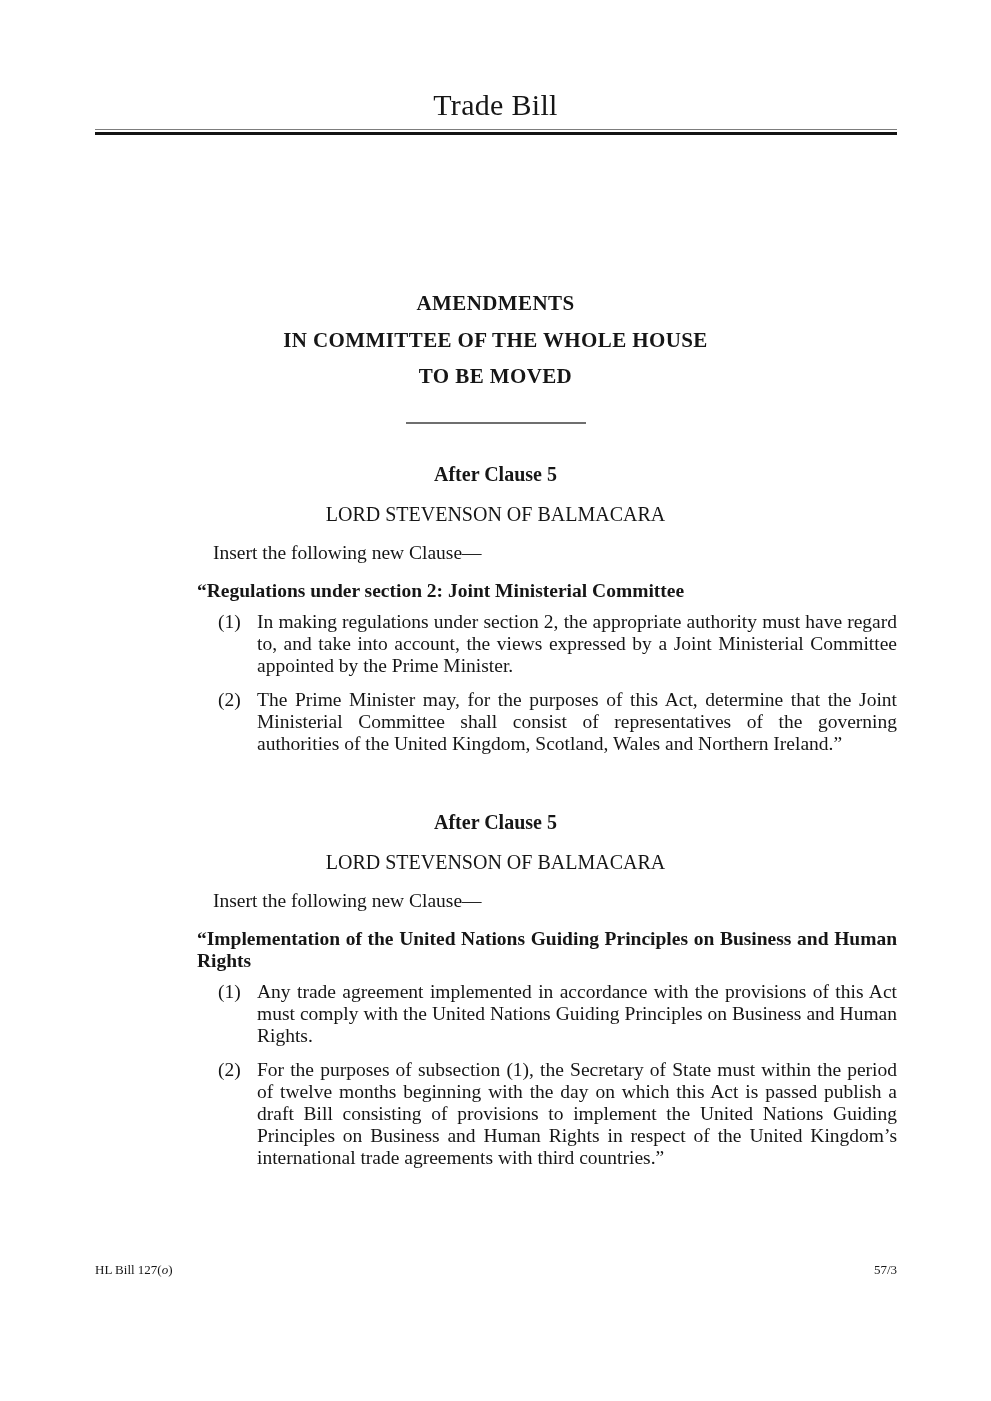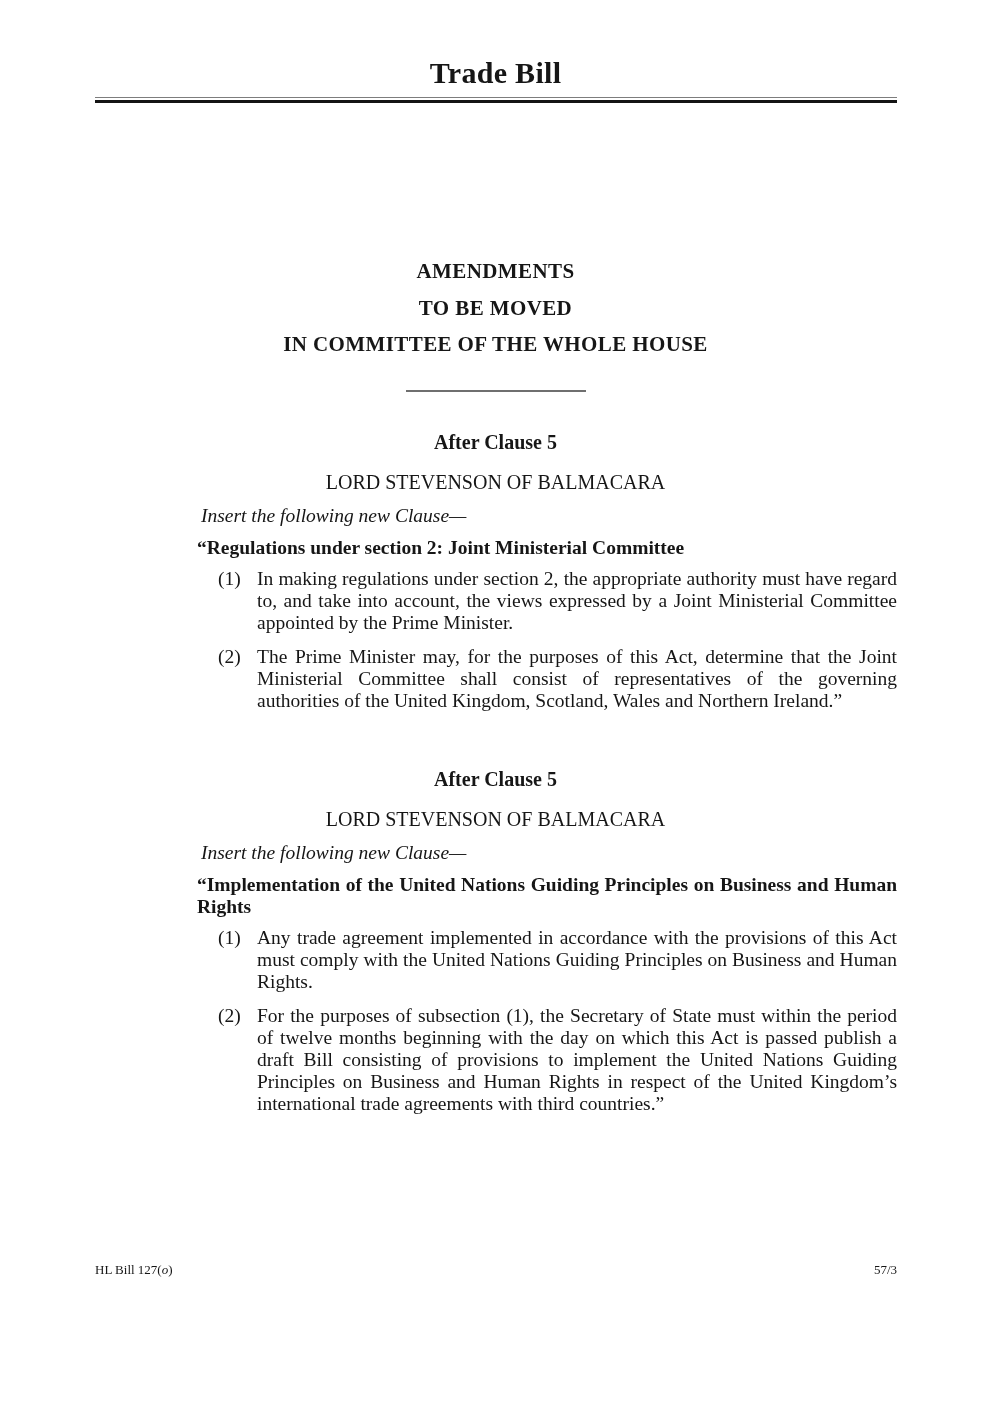--- a/index.html
+++ b/index.html
@@ -7,25 +7,25 @@
     position: relative;
     width: 991px;
     height: 1401px;
     margin: 0 auto;
     background: #ffffff;
     font-family: "Liberation Serif", "DejaVu Serif", serif;
     color: #161616;
     overflow: hidden;
   }
   .bill-title {
-    padding-top: 54px;
+    padding-top: 86px;
     text-align: center;
     font-size: 30px;
     line-height: 38px;
-    font-weight: bold;
+    font-weight: normal;
     letter-spacing: 0.3px;
   }
   .double-rule {
     margin: 5px 94px 0 95px;
     height: 2px;
     border-top: 1px solid #7d7d7d;
     border-bottom: 3px solid #141414;
   }
   .notice-block {
     margin-top: 150px;
@@ -52,21 +52,21 @@
     margin-top: 16px;
     text-align: center;
     font-size: 20px;
     line-height: 24px;
   }
   .amendment-body {
     margin: 11px 94px 0 197px;
     font-size: 19.5px;
     line-height: 22px;
   }
-  .insert-instruction { margin: 4px; font-style: italic; }
+  .insert-instruction { margin: 16px; }
   .new-clause-title {
     margin: 10px 0 0 0;
     font-weight: bold;
     text-align: justify;
     font-family: Liberation Serif, serif;
   }
   .subsection {
     display: flex;
     margin-top: 9px;
   }
@@ -95,22 +95,22 @@
 </head>
 <body>
 
 <div class="page">
 
   <div class="bill-title">Trade Bill</div>
   <div class="double-rule"></div>
 
   <div class="notice-block">
     <div class="notice-line">AMENDMENTS</div>
+    <div class="notice-line">IN COMMITTEE OF THE WHOLE HOUSE</div>
     <div class="notice-line">TO BE MOVED</div>
-    <div class="notice-line">IN COMMITTEE OF THE WHOLE HOUSE</div>
   </div>
 
   <div class="section-divider"></div>
 
   <div class="amendment-section">
     <h3 class="section-heading">After Clause 5</h3>
     <div class="mover-name">LORD STEVENSON OF BALMACARA</div>
     <div class="amendment-body">
       <p class="insert-instruction">Insert the following new Clause—</p>
       <p class="new-clause-title">“Regulations under section 2: Joint Ministerial Committee</p>

